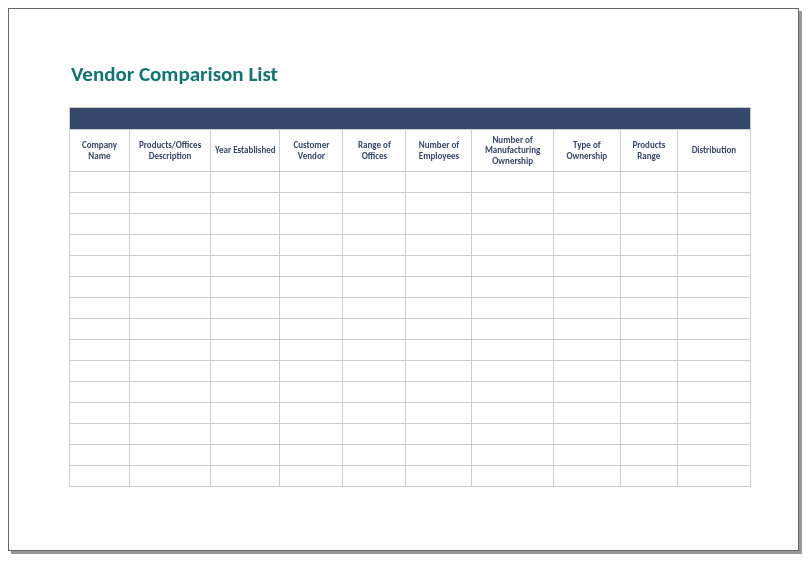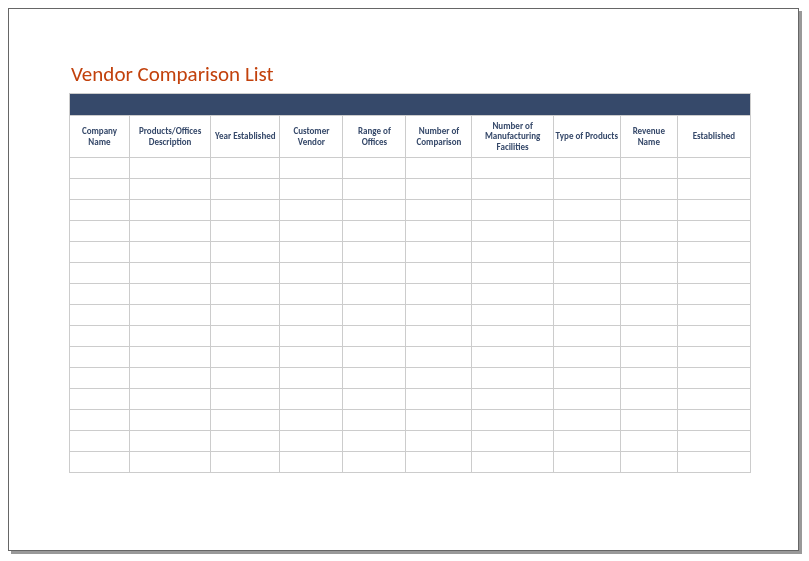--- a/index.html
+++ b/index.html
@@ -21,23 +21,23 @@
     background: #fff;
   }
   .sheet {
     position: absolute;
     top: 48px;
     left: 60px;
     width: 682px;
   }
   .title {
     font-size: 21px;
-    font-weight: normal;
-    color: #c2410c;
-    padding: 4px 2px 6px 2px;
+    font-weight: bold;
+    color: #0f766e;
+    padding: 4px 2px 20px 2px;
   }
   .band {
     background: #36496a;
     height: 22px;
     border-top: 1px solid #ccc;
     border-left: 1px solid #ccc;
     border-right: 1px solid #ccc;
   }
   table {
     width: 100%;
@@ -93,25 +93,25 @@
           <col class="c9">
           <col class="c10">
       </colgroup>
       <thead>
         <tr>
           <th>Company Name</th>
           <th>Products/Offices Description</th>
           <th>Year Established</th>
           <th>Customer Vendor</th>
           <th>Range of Offices</th>
-          <th>Number of Comparison</th>
-          <th>Number of Manufacturing Facilities</th>
-          <th>Type of Products</th>
-          <th>Revenue Name</th>
-          <th>Established</th>
+          <th>Number of Employees</th>
+          <th>Number of Manufacturing Ownership</th>
+          <th>Type of Ownership</th>
+          <th>Products Range</th>
+          <th>Distribution</th>
         </tr>
       </thead>
       <tbody>
           <tr>
             <td></td>
             <td></td>
             <td></td>
             <td></td>
             <td></td>
             <td></td>

